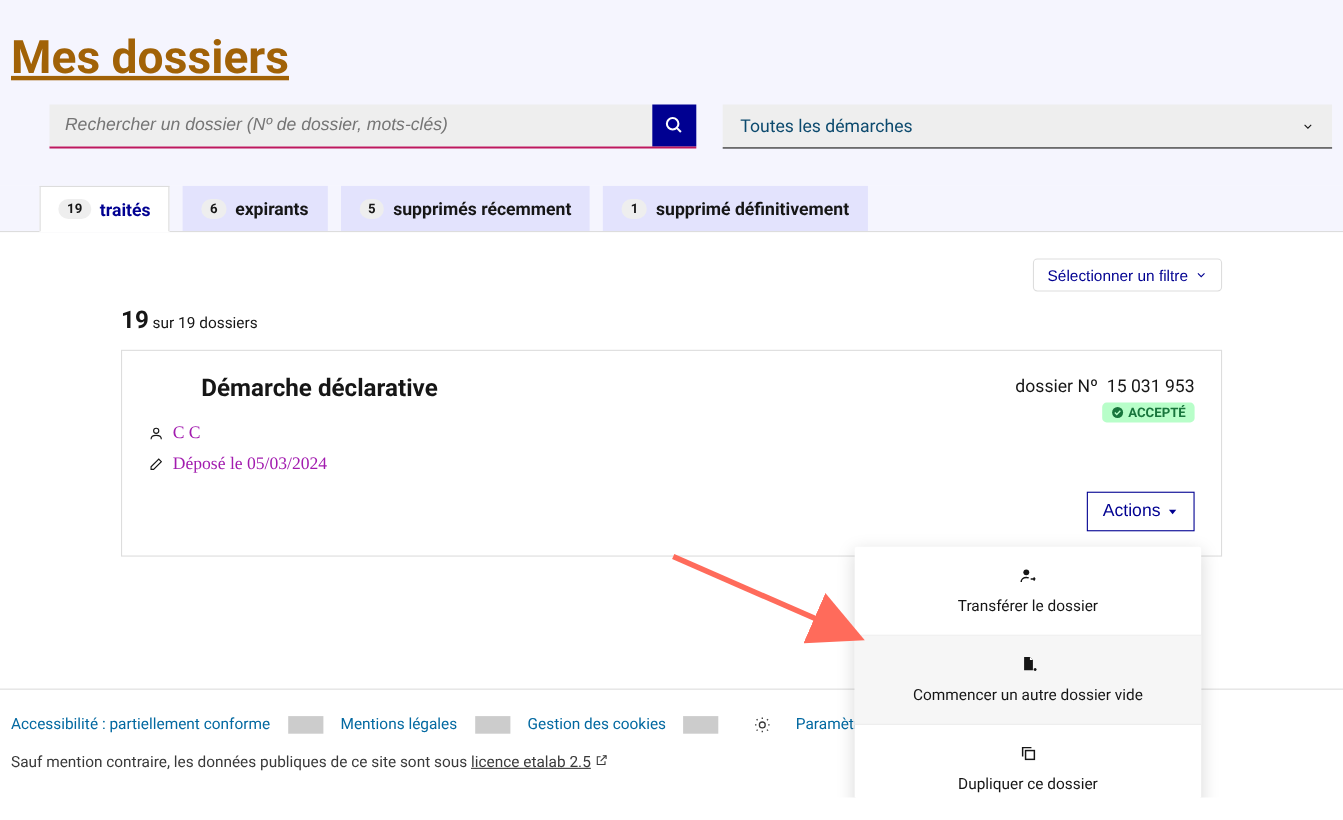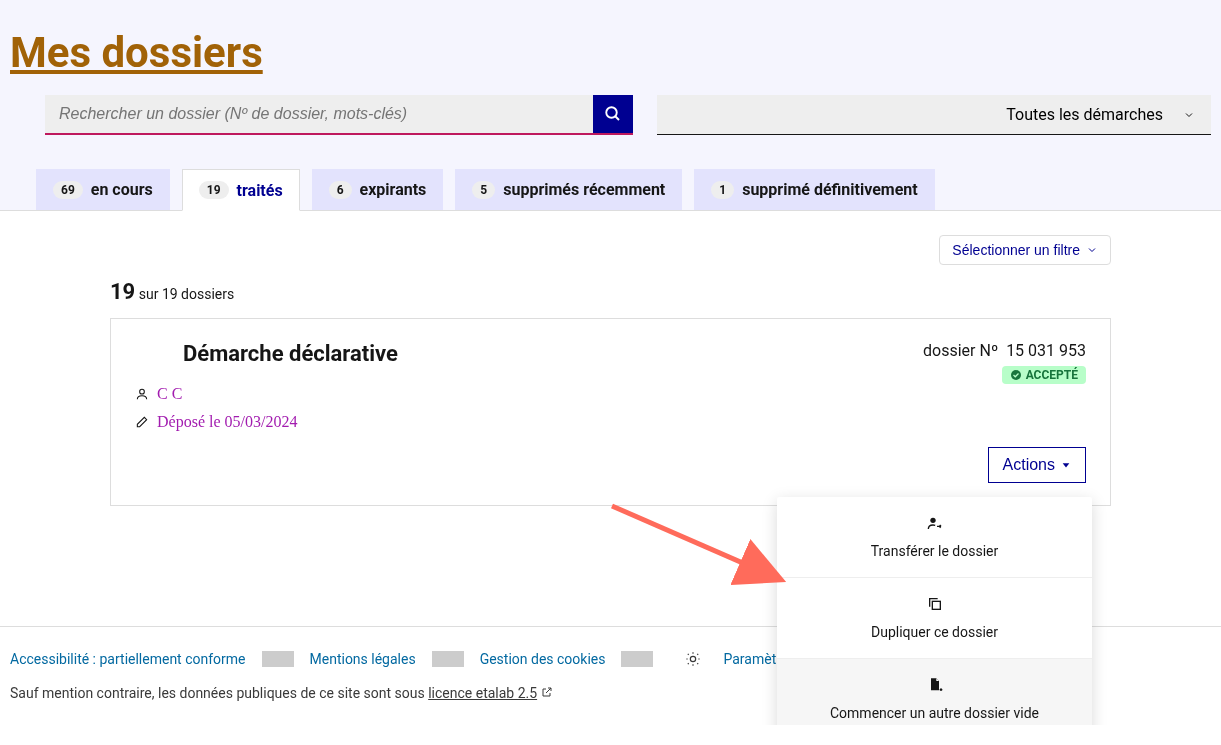--- a/index.html
+++ b/index.html
@@ -39,24 +39,24 @@
     justify-content: center;
     cursor: pointer;
   }
   .procedure-select {
     flex: 1;
     background: #eeeeee;
     border: none;
     border-bottom: 1px solid #161616;
     display: flex;
     align-items: center;
-    justify-content: flex-end;
+    justify-content: space-between;
     padding: 0 16px;
     font-size: 16px;
-    color: #000000;
+    color: #0c4a6e;
     cursor: pointer;
     gap: 20px;
   }
   .tabs-row { display: flex; gap: 12px; padding: 0 0 0 36px; border-bottom: 1px solid #ddd; background: #f5f5fe; }
   .tab {
     display: flex;
     align-items: center;
     gap: 8px;
     padding: 10px 16px;
     background: #e3e3fd;
@@ -200,24 +200,20 @@
       <span class="icon">
         <svg width="12" height="12" viewBox="0 0 24 24" fill="none" stroke="#161616" stroke-width="2">
             <polyline points="6 9 12 15 18 9"></polyline>
           </svg>
       </span>
     </div>
   </div>
 </div>
 
 <div class="tabs-row">
-  <div class="tab">
-    <span class="count-badge">69</span>
-    <span>en cours</span>
-  </div>
   <div class="tab active">
     <span class="count-badge">19</span>
     <span>traités</span>
   </div>
   <div class="tab">
     <span class="count-badge">6</span>
     <span>expirants</span>
   </div>
   <div class="tab">
     <span class="count-badge">5</span>
@@ -304,39 +300,39 @@
   <div class="dropdown-item">
     <span class="icon">
       <svg width="16" height="16" viewBox="0 0 24 24" fill="#161616">
           <circle cx="9" cy="8" r="4"></circle>
           <path d="M2 21c0-3.5 3-6 7-6 1.2 0 2.3.2 3.3.6" fill="none" stroke="#161616" stroke-width="2"></path>
           <path d="M15 17h6m0 0l-2-2m2 2l-2 2" fill="none" stroke="#161616" stroke-width="2"></path>
         </svg>
     </span>
     <span>Transférer le dossier</span>
   </div>
-  <div class="dropdown-item">
-    <span class="icon">
-      <svg width="16" height="16" viewBox="0 0 24 24" fill="none" stroke="#161616" stroke-width="2">
-          <rect x="8" y="8" width="12" height="12"></rect>
-          <path d="M16 4H4v12"></path>
-        </svg>
-    </span>
-    <span>Dupliquer ce dossier</span>
-  </div>
   <div class="dropdown-item highlight">
     <span class="icon">
       <svg width="16" height="16" viewBox="0 0 24 24" fill="#161616">
           <path d="M6 2h8l4 4v14H6z"></path>
           <path d="M14 2v4h4" fill="#fff"></path>
           <line x1="19" y1="19" x2="23" y2="19" stroke="#161616" stroke-width="2"></line>
           <line x1="21" y1="17" x2="21" y2="21" stroke="#161616" stroke-width="2"></line>
         </svg>
     </span>
     <span>Commencer un autre dossier vide</span>
+  </div>
+  <div class="dropdown-item">
+    <span class="icon">
+      <svg width="16" height="16" viewBox="0 0 24 24" fill="none" stroke="#161616" stroke-width="2">
+          <rect x="8" y="8" width="12" height="12"></rect>
+          <path d="M16 4H4v12"></path>
+        </svg>
+    </span>
+    <span>Dupliquer ce dossier</span>
   </div>
   <div class="dropdown-item">
     <span class="icon">
       <svg width="16" height="16" viewBox="0 0 24 24" fill="#161616">
           <path d="M5 7h14l-1.5 14h-11z"></path>
           <path d="M3 7h18" stroke="#161616" stroke-width="2"></path>
           <path d="M9 7V4h6v3" fill="none" stroke="#161616" stroke-width="2"></path>
         </svg>
     </span>
     <span>Supprimer le dossier</span>

